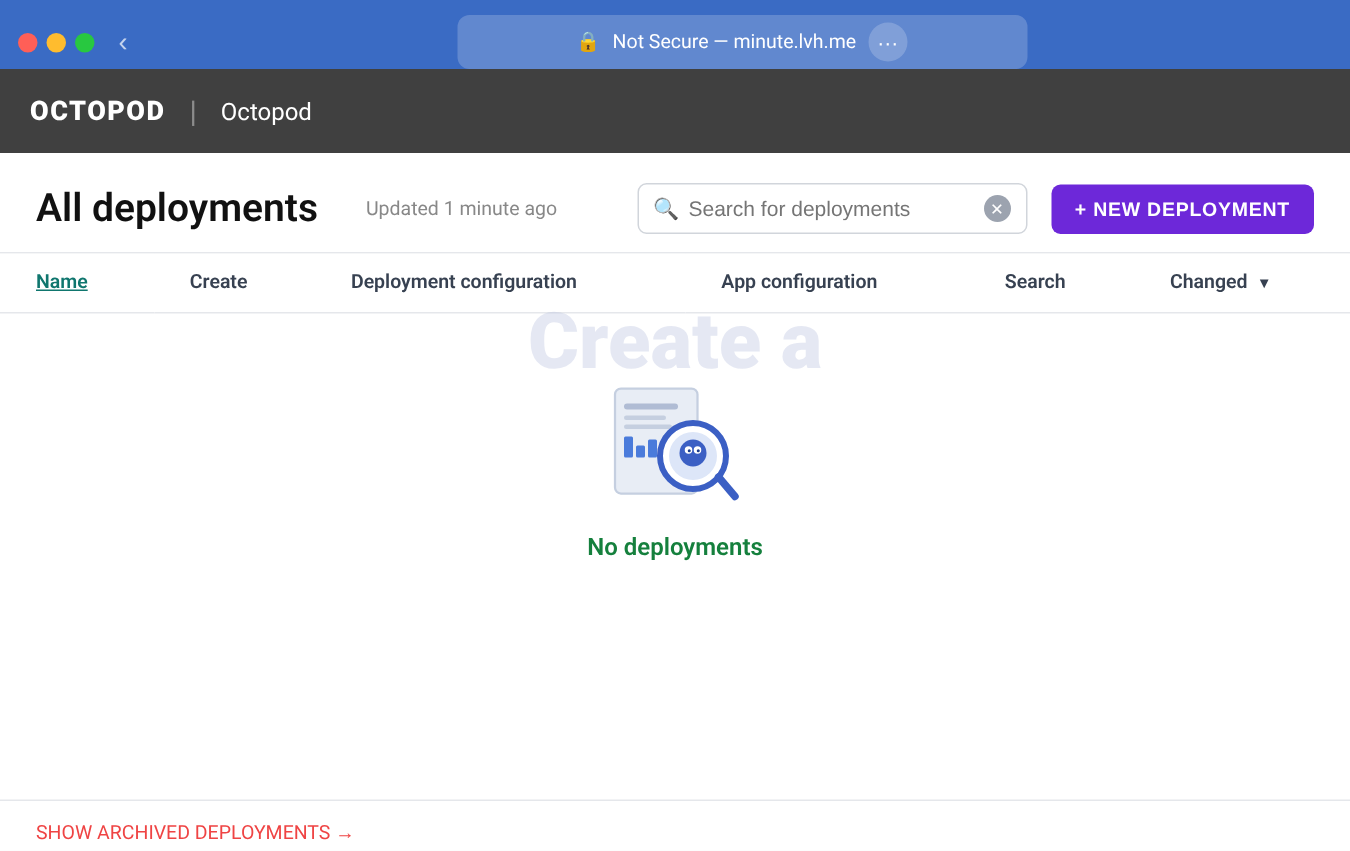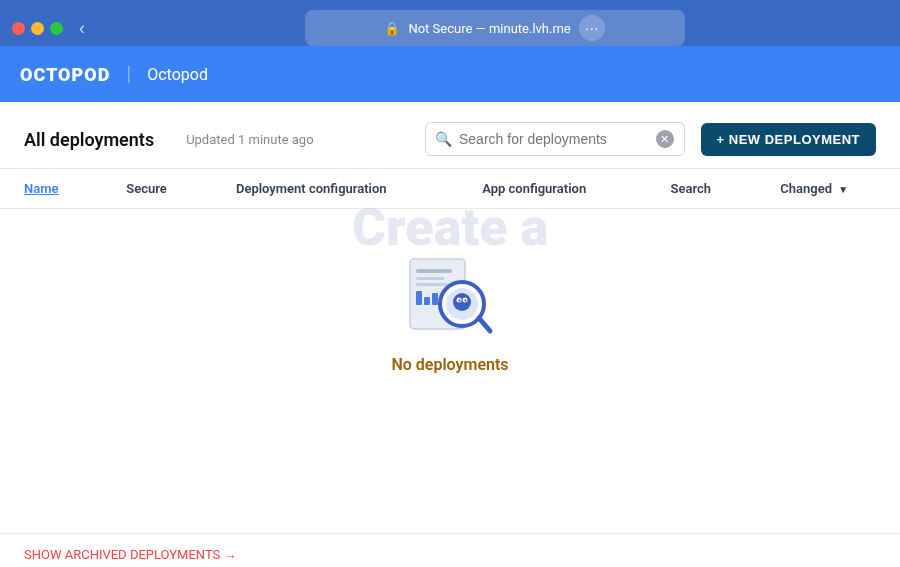--- a/index.html
+++ b/index.html
@@ -67,21 +67,21 @@
       color: white;
       font-size: 14px;
       cursor: pointer;
       display: flex;
       align-items: center;
       justify-content: center;
     }
 
     
     .app-header {
-      background: #3b82f6;
+      background: #404040;
       display: flex;
       align-items: center;
       padding: 0 20px;
       height: 56px;
       gap: 16px;
     }
     .app-logo {
       color: white;
       font-weight: 900;
       font-size: 18px;
@@ -106,21 +106,21 @@
 
     
     .page-header {
       display: flex;
       align-items: center;
       padding: 20px 24px 12px 24px;
       gap: 16px;
       border-bottom: 1px solid #e5e7eb;
     }
     .page-title {
-      font-size: 18px;
+      font-size: 26px;
       font-weight: 600;
       color: #111;
     }
     .updated-text {
       font-size: 13px;
       color: #888;
       margin-left: 16px;
     }
     .search-container {
       margin-left: auto;
@@ -149,21 +149,21 @@
       width: 18px;
       height: 18px;
       color: white;
       font-size: 11px;
       cursor: pointer;
       display: flex;
       align-items: center;
       justify-content: center;
     }
     .new-deployment-btn {
-      background: #0c4a6e;
+      background: #6d28d9;
       color: white;
       border: none;
       border-radius: 6px;
       padding: 9px 16px;
       font-size: 13px;
       font-weight: 600;
       cursor: pointer;
       display: flex;
       align-items: center;
       gap: 6px;
@@ -184,40 +184,40 @@
       text-align: left;
       padding: 12px 24px;
       font-size: 13px;
       font-weight: 600;
       color: #374151;
       border-bottom: 1px solid #e5e7eb;
       background: white;
     }
     th.sortable { cursor: pointer; }
     th.sortable .sort-arrow { font-size: 10px; margin-left: 3px; }
-    .th-name { text-decoration: underline; color: #3b82f6; }
+    .th-name { text-decoration: underline; color: #0f766e; }
 
     
     .empty-state {
       display: flex;
       flex-direction: column;
       align-items: center;
       justify-content: center;
       padding: 40px 0 30px 0;
     }
     .empty-illustration {
       width: 100px;
       height: 90px;
       position: relative;
       margin-bottom: 16px;
     }
     .empty-label {
       font-size: 16px;
       font-weight: 600;
-      color: #a16207;
+      color: #15803d;
     }
 
     
     .watermark-overlay {
       position: absolute;
       top: 30px;
       left: 0;
       right: 0;
       display: flex;
       align-items: flex-start;
@@ -292,21 +292,21 @@
       </div>
     </div>
 
     <table>
       <thead>
         <tr>
           <th style="padding-left:24px;">
             <span class="th-name">Name</span>
           </th>
           <th>
-            <span>Secure</span>
+            <span>Create</span>
           </th>
           <th>
             <span>Deployment configuration</span>
           </th>
           <th>
             <span>App configuration</span>
           </th>
           <th>
             <span>Search</span>
           </th>

